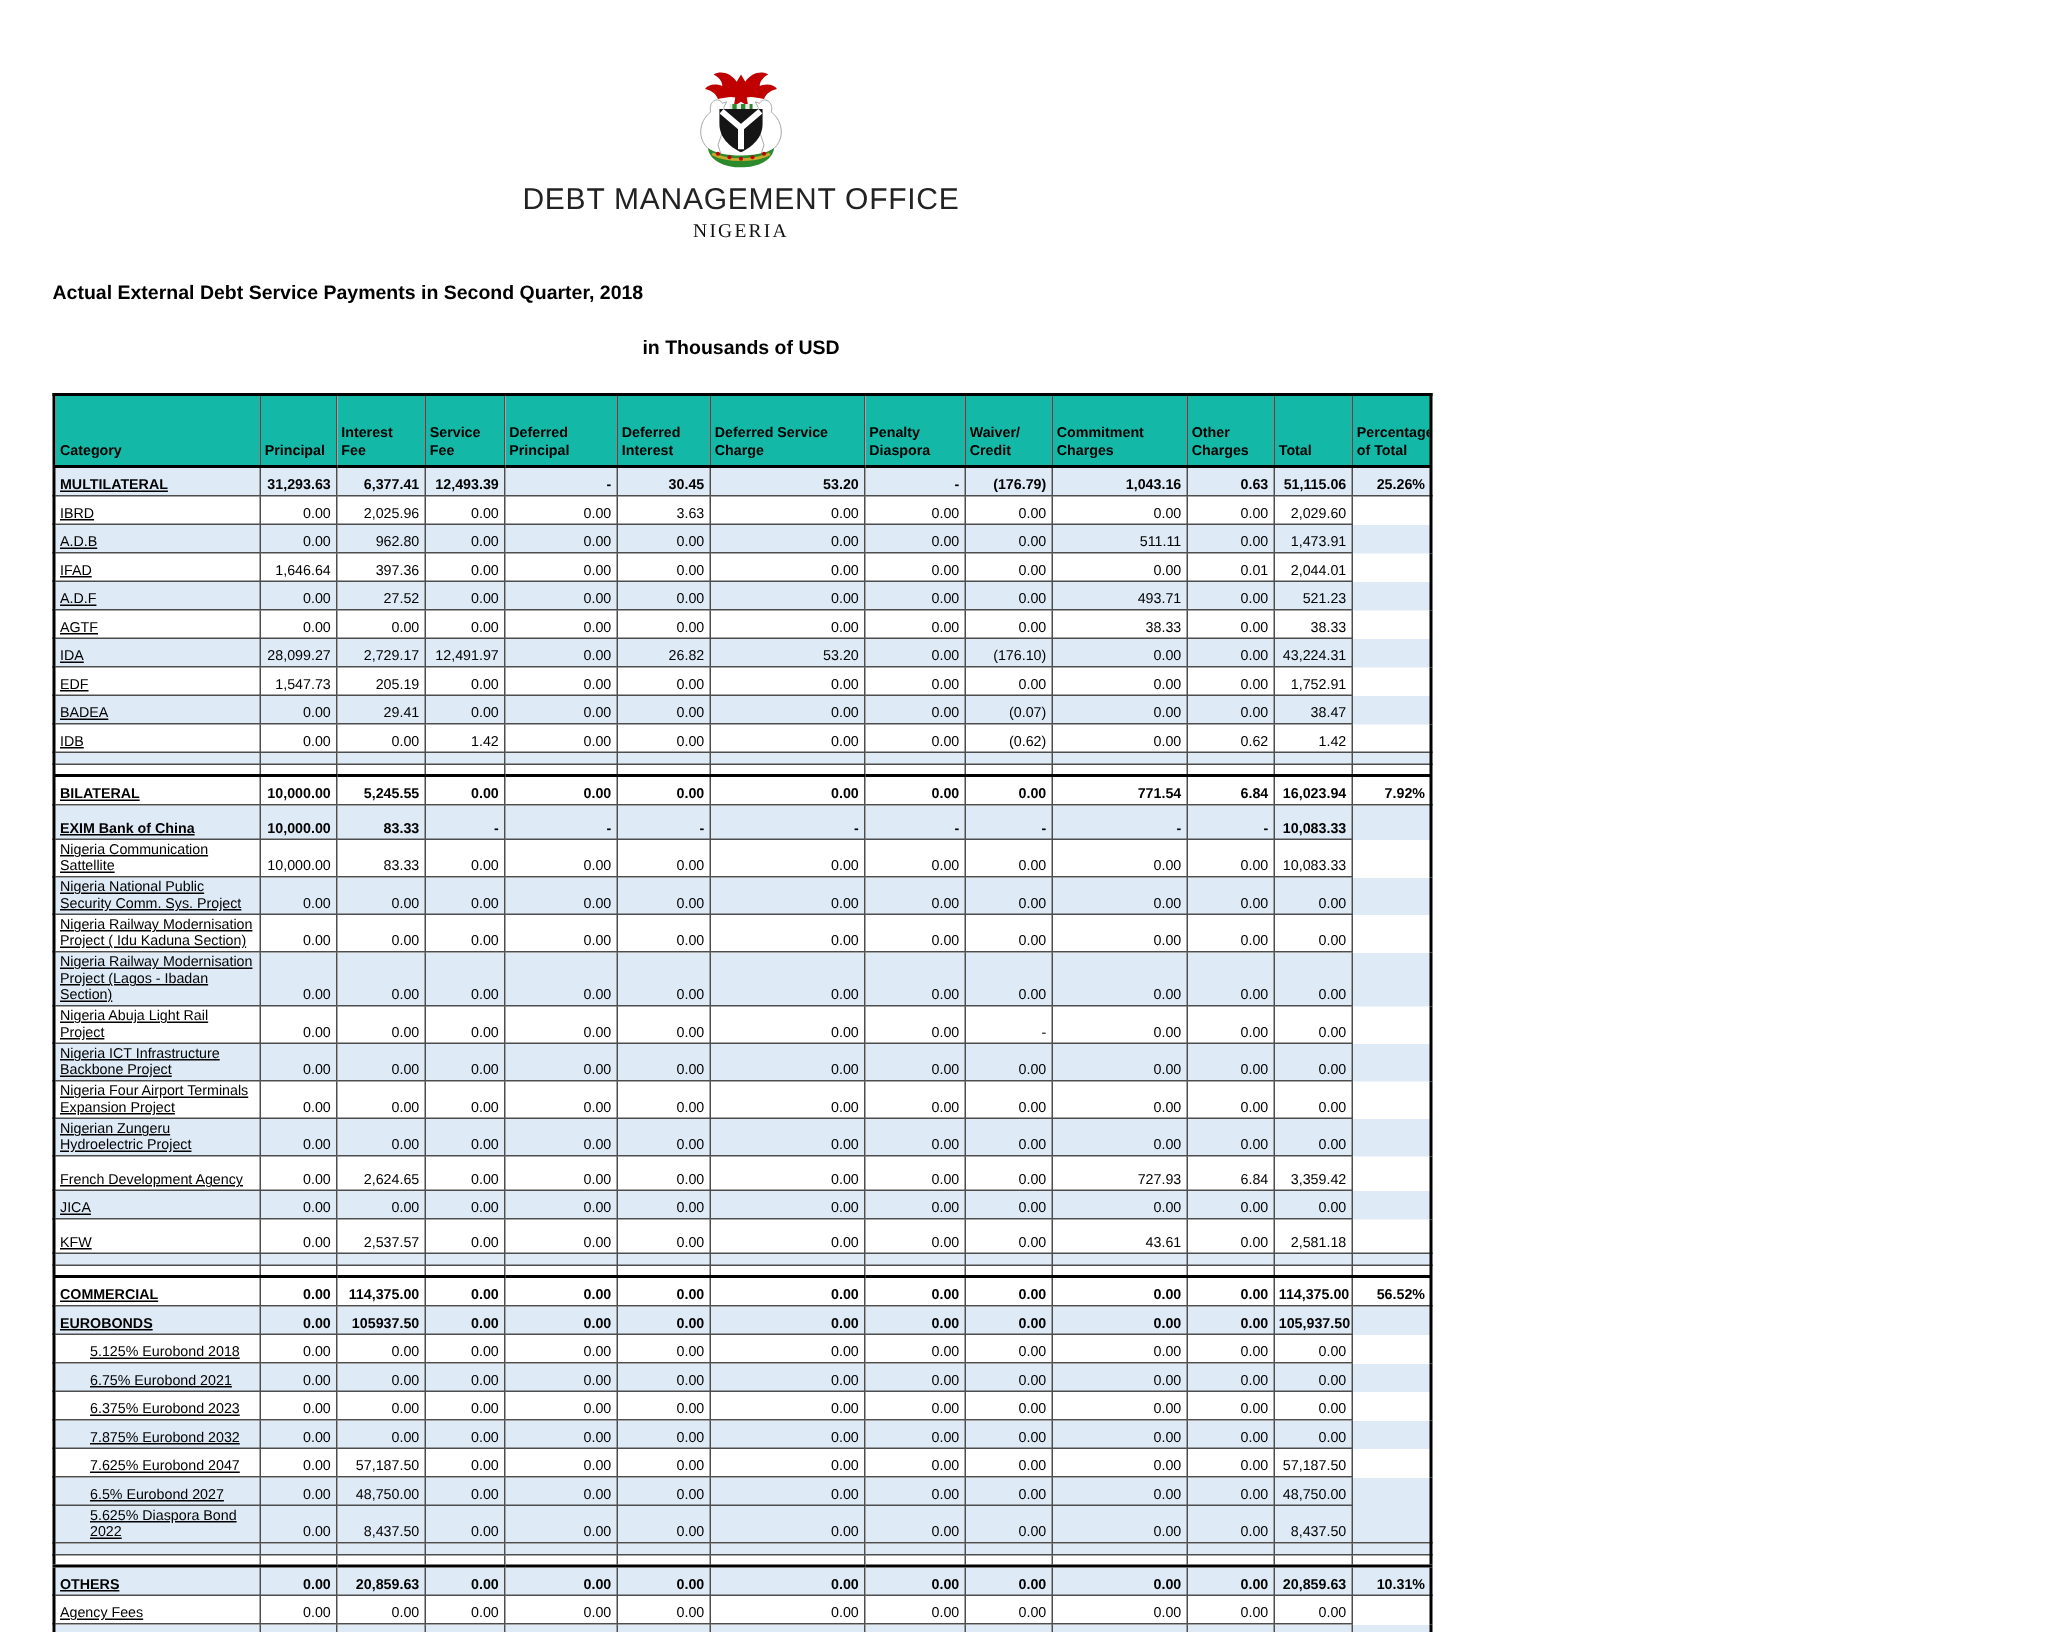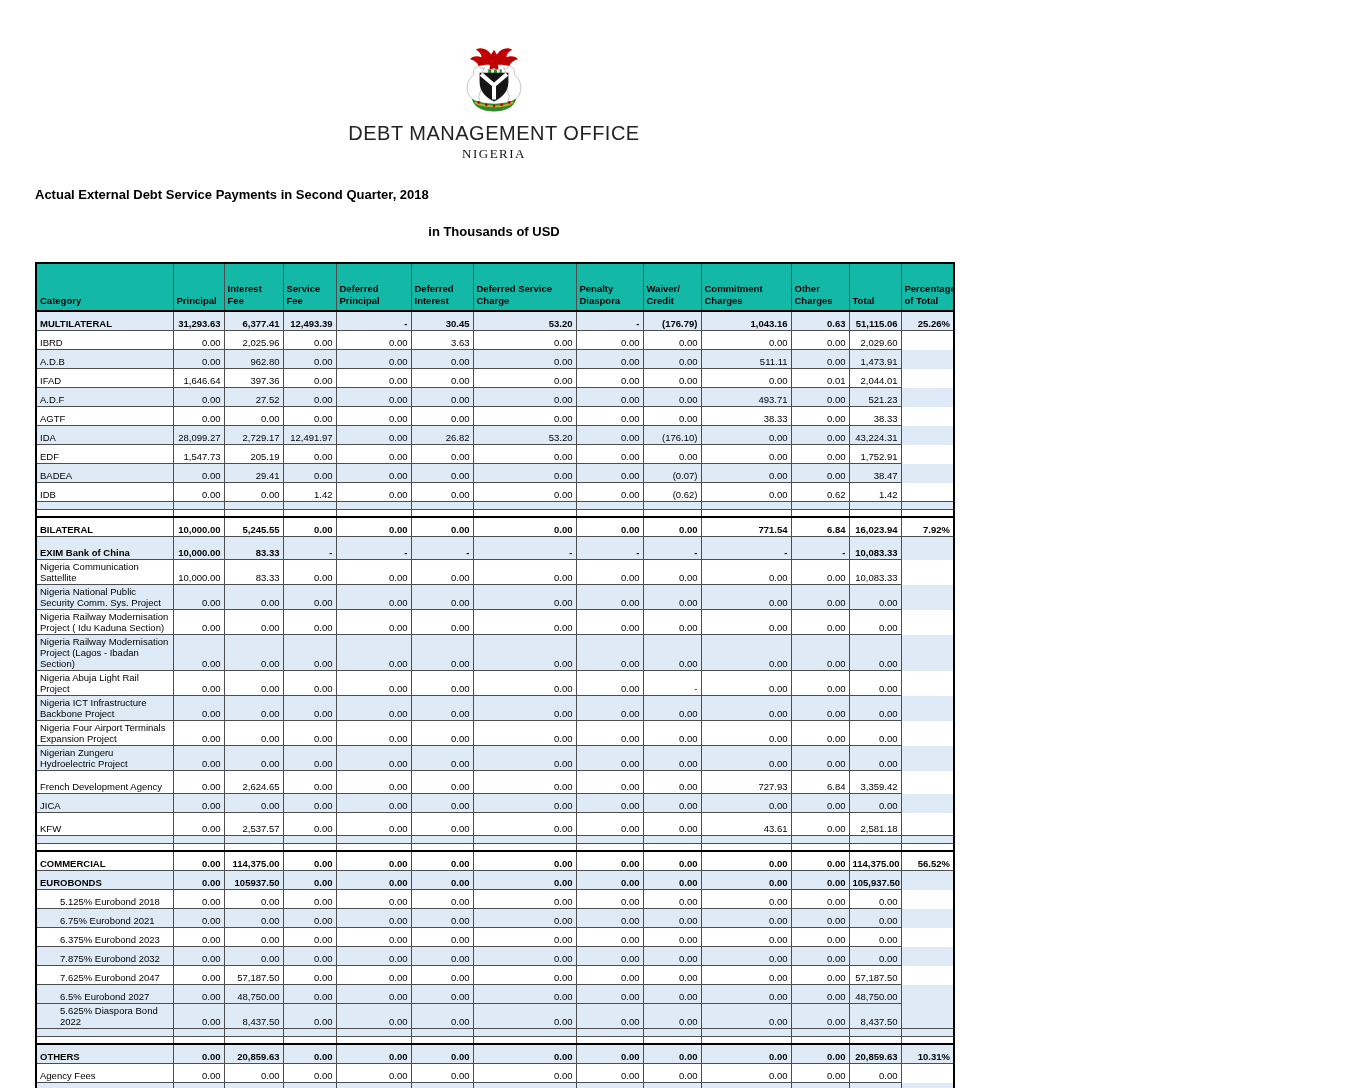--- a/index.html
+++ b/index.html
@@ -18,21 +18,21 @@
     font-size:9.5px;border:2px solid #000;
   }
   th,td{border:1px solid #4d4d4d;padding:1px 3px;vertical-align:bottom;overflow:hidden;}
   thead th{
     background:#14b8a6;font-weight:bold;text-align:left;vertical-align:bottom;
     height:42px;line-height:1.25;border-bottom:2px solid #000;padding-bottom:3px;
   }
   tbody td{height:16px;background:#fff;}
   tr.blue td{background:#DEEAF6;}
   td.num,td.pct{text-align:right;}
-  td.cat{text-align:left;}
+  td.cat{text-align:left;text-decoration:underline;}
   td.cat.indent{padding-left:23px;}
   tr.section td{font-weight:bold;}
   tr.thick td{border-top:2px solid #000;}
   tr.spacer td{height:7px;padding:0;}
   tr.spacer.white td{height:6px;}
   tr.tall td{height:20px;}
   td.pct.plain{border-top:none;border-bottom:none;}
 </style>
 </head>
 <body>

